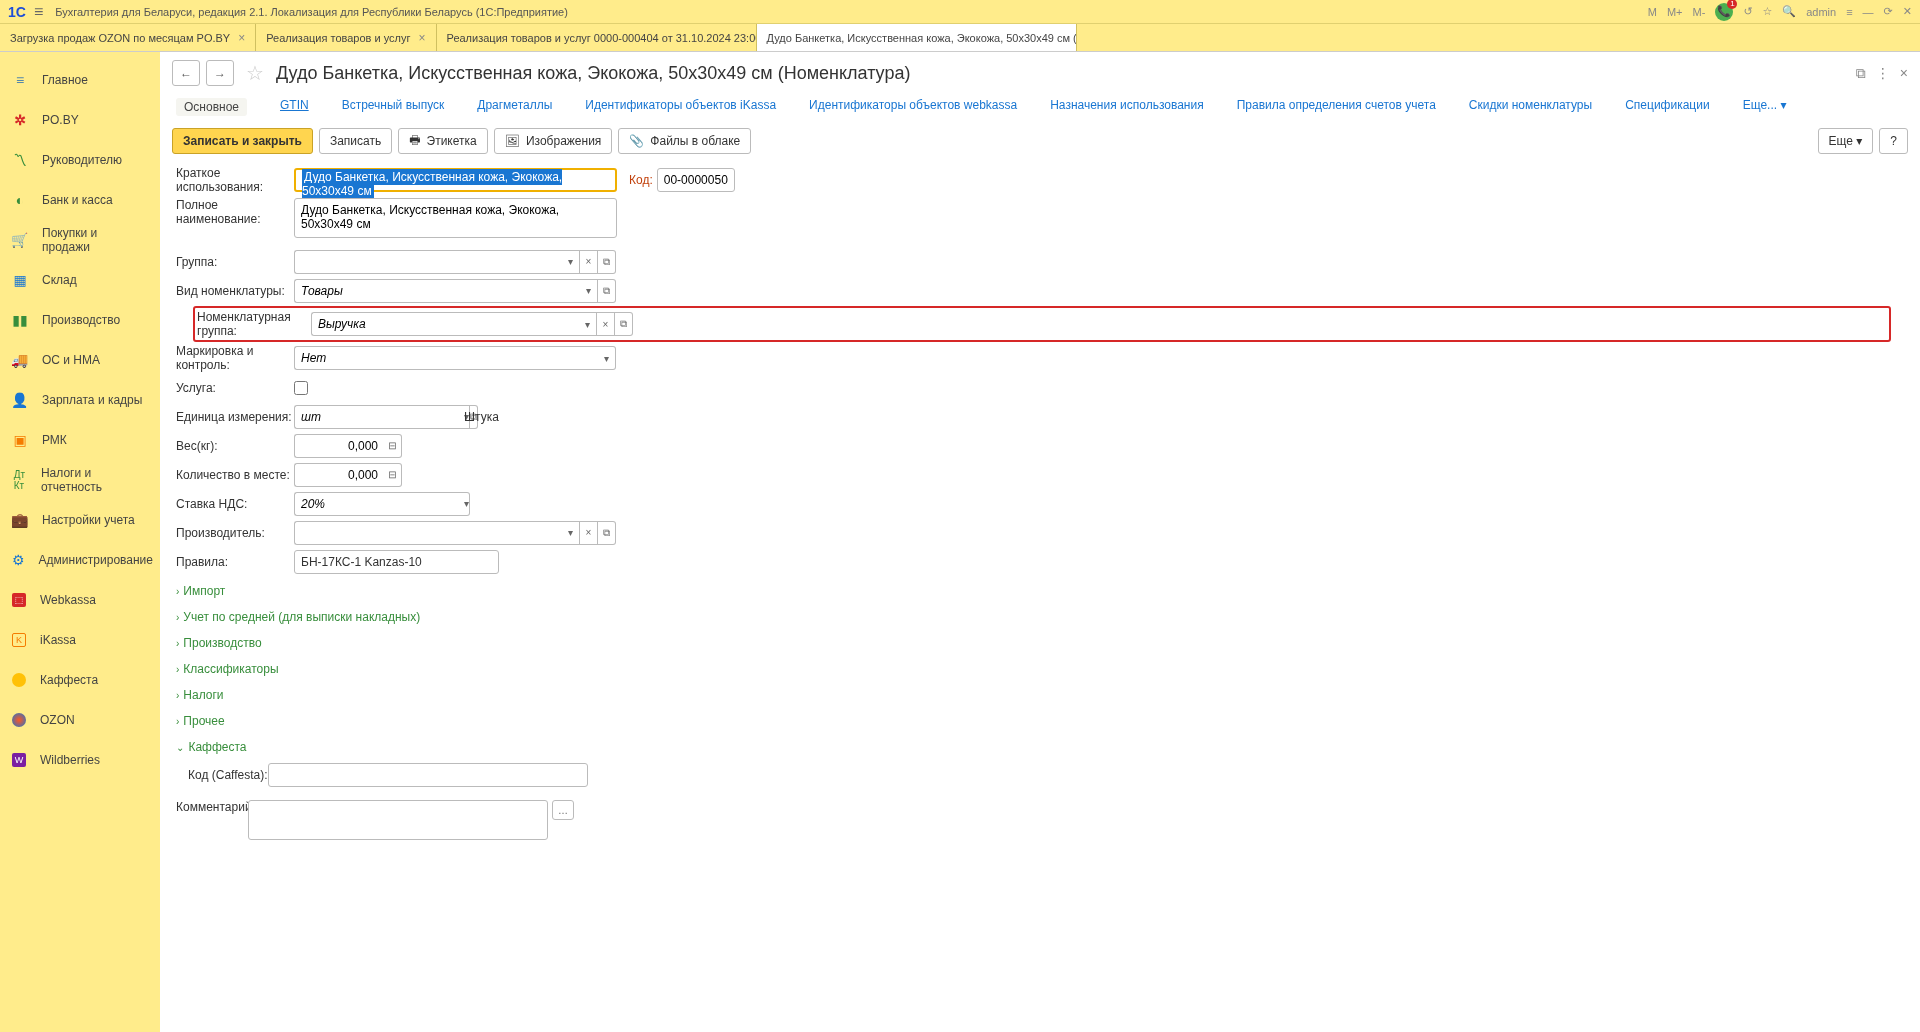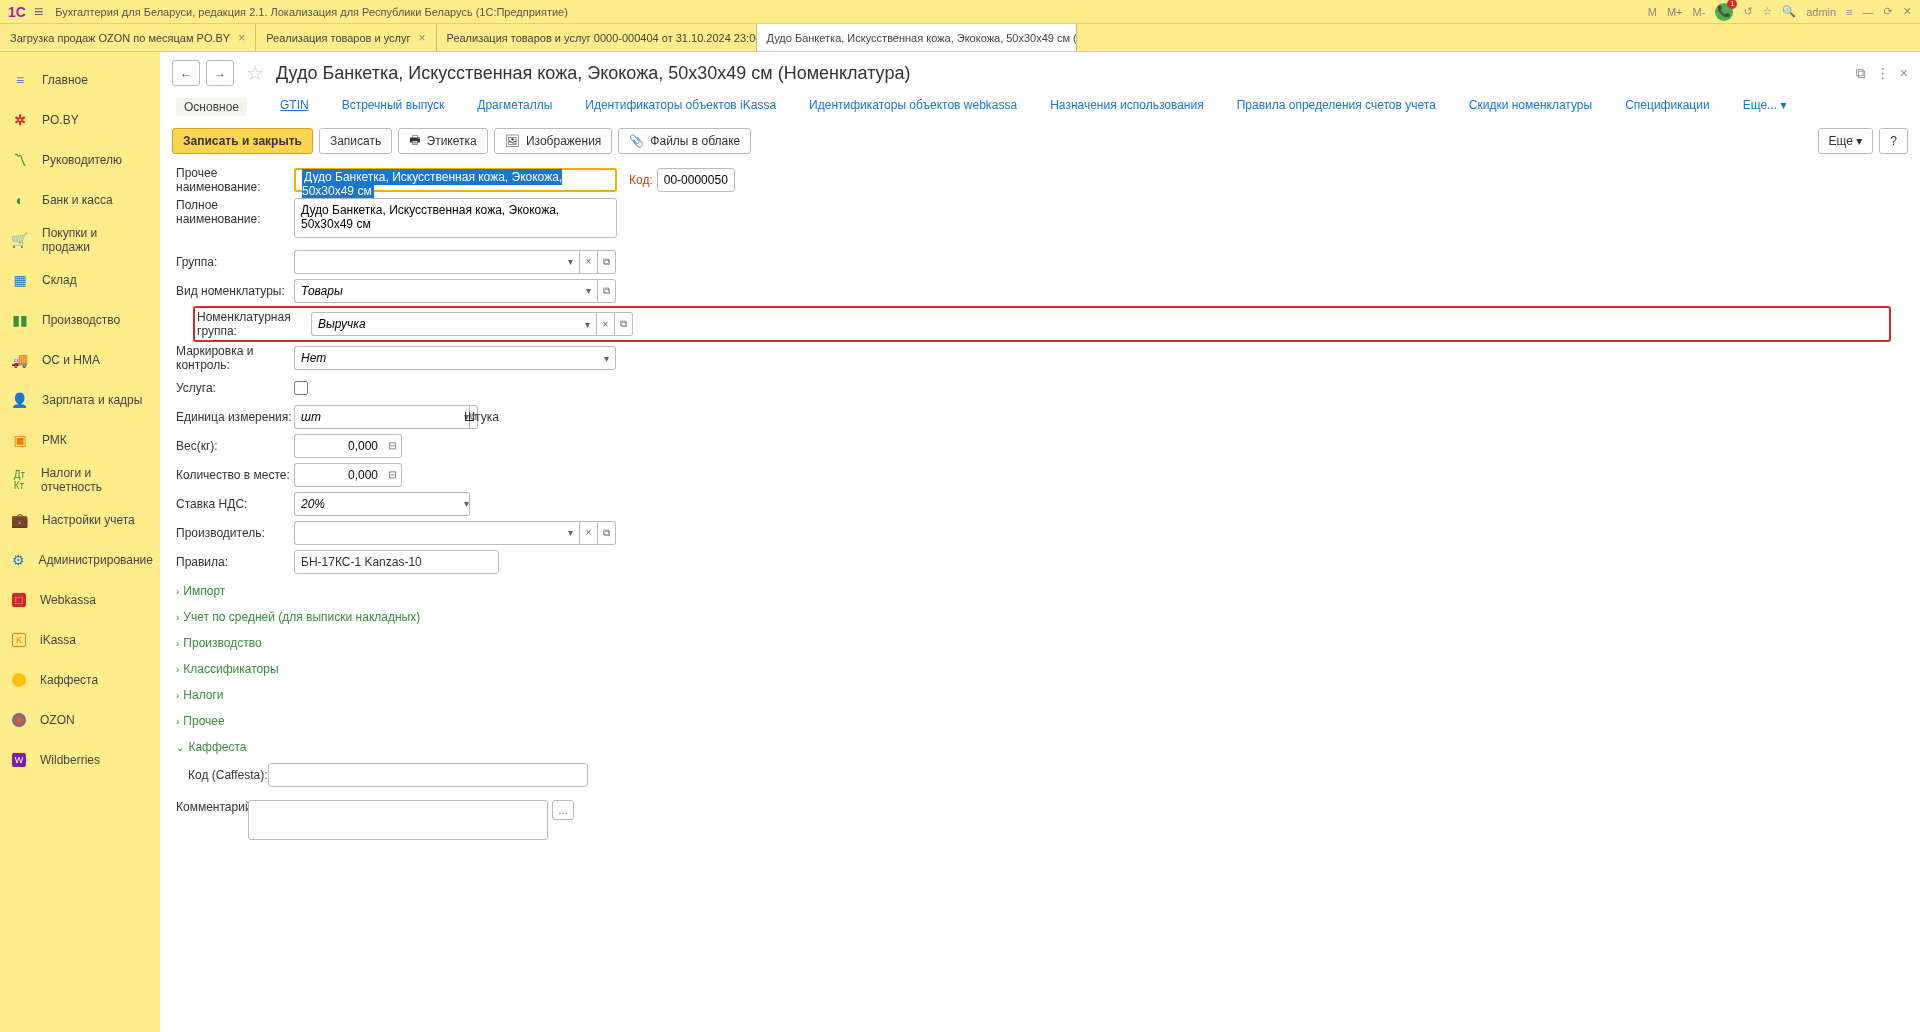--- a/index.html
+++ b/index.html
@@ -1,20 +1,20 @@
 <!DOCTYPE html>
 <html><head>
 <meta charset="utf-8">
 <style>
 * { box-sizing: border-box; margin: 0; padding: 0; font-family: Arial, sans-serif; }
 body { font-size: 12px; background: #fff; overflow: hidden; }
 
 
 .titlebar { height: 24px; background: #ffec8b; display: flex; align-items: center; padding: 0 8px; border-bottom: 1px solid #e0d070; }
-.titlebar .logo { color: #a21caf; font-weight: bold; font-size: 14px; margin-right: 8px; }
+.titlebar .logo { color: #1d4ed8; font-weight: bold; font-size: 14px; margin-right: 8px; }
 .titlebar .hamburger { color: #666; font-size: 16px; margin-right: 12px; cursor: pointer; }
 .titlebar .title { color: #555; font-size: 11px; flex: 1; }
 .titlebar .right { display: flex; align-items: center; gap: 10px; }
 .titlebar .right span { color: #888; font-size: 11px; cursor: pointer; }
 .titlebar .badge { background: #4caf50; color: #fff; width: 18px; height: 18px; border-radius: 50%; display: flex; align-items: center; justify-content: center; font-size: 10px; position: relative; }
 .titlebar .badge::after { content: '1'; position: absolute; top: -4px; right: -4px; background: #d62828; color: #fff; width: 10px; height: 10px; border-radius: 50%; font-size: 8px; display: flex; align-items: center; justify-content: center; }
 .titlebar .wbtn { color: #888; cursor: pointer; font-size: 13px; }
 
 
 .tabsbar { height: 28px; background: #ffec8b; display: flex; align-items: stretch; border-bottom: 1px solid #ccc; }
@@ -278,21 +278,21 @@
             <span>Еще ▾</span>
           </button>
         <button class="btn">
             <span>?</span>
           </button>
       </div>
     </div>
 
     <div class="form">
       <div class="frow">
-        <span class="flabel">Прочее наименование:</span>
+        <span class="flabel">Краткое использования:</span>
         <div class="finput short-name"><span class="sel">Дудо Банкетка, Искусственная кожа, Экокожа, 50x30x49 см</span></div>
         <span class="code-label">Код:</span>
         <input class="code-input" value="00-00000509" style="">
       </div>
       <div class="frow" style="align-items:flex-start;margin-top:4px;">
         <span class="flabel">Полное наименование:</span>
         <textarea class="ftextarea" style="">Дудо Банкетка, Искусственная кожа, Экокожа, 50x30x49 см</textarea>
       </div>
       <div class="frow" style="margin-top:10px;">
         <span class="flabel">Группа:</span>

